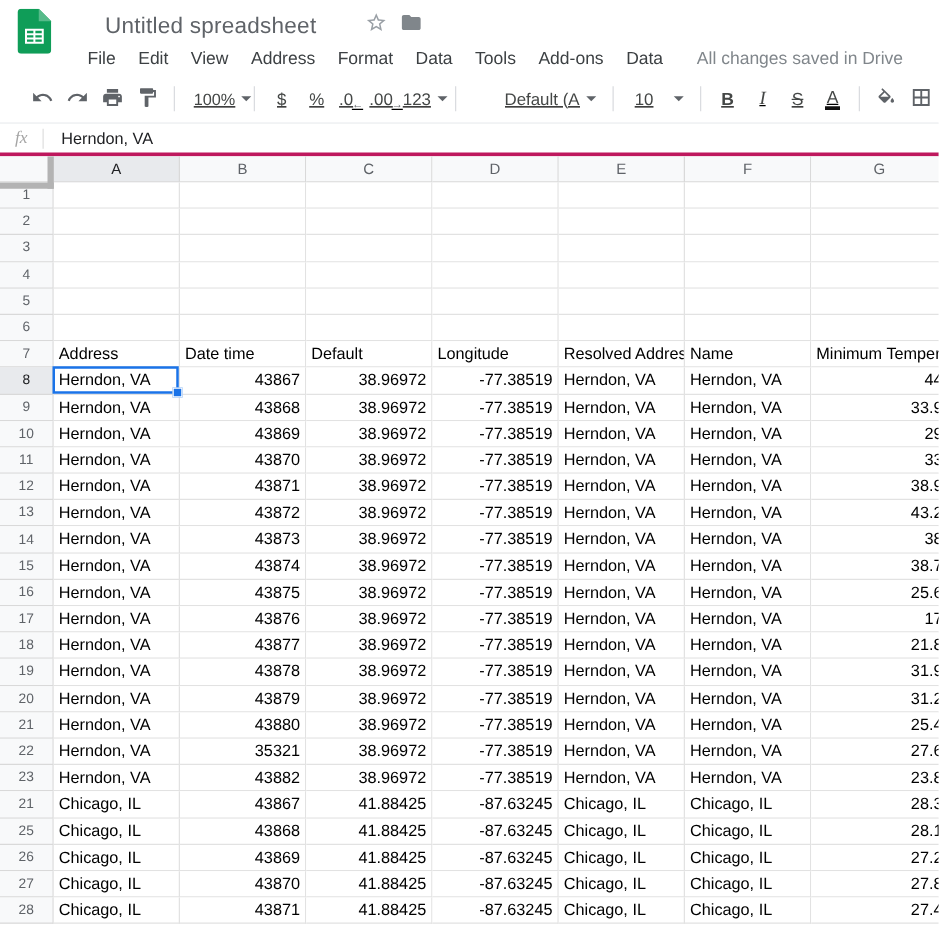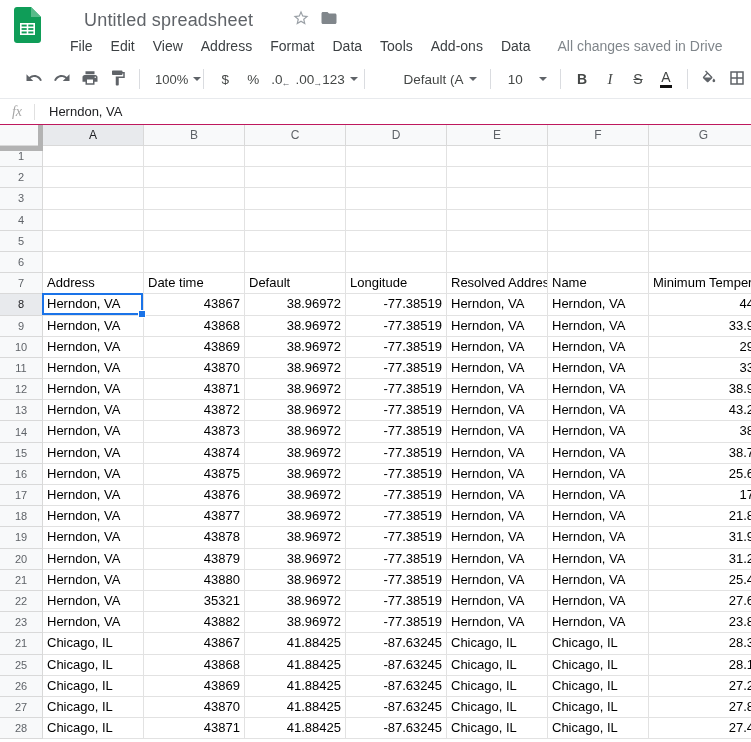--- a/index.html
+++ b/index.html
@@ -12,40 +12,40 @@
   .title-row { position:absolute; left:84px; top:9px; display:flex; align-items:center;gap:25px; }
   .doc-title { font-size:18px; color:#5f6368; letter-spacing:.2px; }
   .title-icons { display:flex; align-items:center; margin-left:14px; gap:10px; }
   .menu-row { position:absolute; left:70px; top:36px; display:flex; align-items:center; height:20px; }
   .menu-item { font-size:14px; color:#3c4043; padding:0 9px; cursor:default;text-align:center; }
   .menu-item:first-child { padding-left:0; }
   .save-status { font-size:14px; color:#80868b; margin-left:18px; white-space:nowrap; }
 
   
   .toolbar { height:39px; display:flex; align-items:center; padding-left:20px;
-    border-bottom:1px solid #e8eaed; background:#fff; }
+    border-bottom:1px solid #e8eaed; background:#fff;text-decoration:underline; }
   .tbtn { height:26px; min-width:28px; display:flex; align-items:center; justify-content:center;
     border-radius:2px; color:#444746; font-size:14px; position:relative; }
   .tbtn svg { width:18px; height:18px; fill:#5f6368; }
   .tdiv { width:1px; height:20px; background:#dadce0; margin:0 7px; flex:0 0 1px; }
   .zoom-btn { width:52px; justify-content:space-between; padding:0 4px 0 8px; font-size:13px; color:#444746;}
   .caret { width:0; height:0; border-left:4px solid transparent; border-right:4px solid transparent;
     border-top:4px solid #5f6368; margin-left:5px; }
   .fmt-label { font-size:13.5px; color:#444746; }
   .dec-arrow { font-size:9px; color:#5f6368; position:relative; top:4px; left:-1px; }
   .font-btn { width:118px; justify-content:space-between; padding:0 6px 0 8px; }
   .font-btn .fmt-label { overflow:hidden; white-space:nowrap; max-width:92px;margin-left:24px; }
   .size-btn { width:58px; justify-content:space-between; padding:0 6px 0 10px; }
   .b-label { font-weight:bold; font-size:14px; }
   .i-label { font-style:italic; font-family:"Liberation Serif",serif; font-size:15px; }
   .s-label { text-decoration:line-through; font-size:14px; }
   .a-label { font-size:14px; border-bottom:3px solid #111; line-height:15px; padding:0 1px; }
 
   
-  .fxbar { height:26px; display:flex; align-items:center; border-bottom:1px solid #be185d; background:#fff; }
+  .fxbar { height:26px; display:flex; align-items:center; border-bottom:3px solid #be185d; background:#fff; }
   .fx-label { width:34px; text-align:center; font-family:"Liberation Serif",serif; font-style:italic;
     font-size:14px; color:#a5a5a5; }
   .fx-div { width:1px; height:16px; background:#e0e0e0; }
   .fx-value { font-size:13px; color:#202124; padding-left:14px; }
 
   
   .grid { position:relative; width:751px; height:617px; overflow:hidden; }
   .col-head-row { display:flex; height:21px; }
   .corner { flex:0 0 43px; background:#f8f9fa; border-right:1px solid #d9d9d9; border-bottom:1px solid #d9d9d9; }
   .corner-shadow-v { position:absolute; left:38px; top:0; width:5px; height:26px; background:#b3b3b3; z-index:3; }

